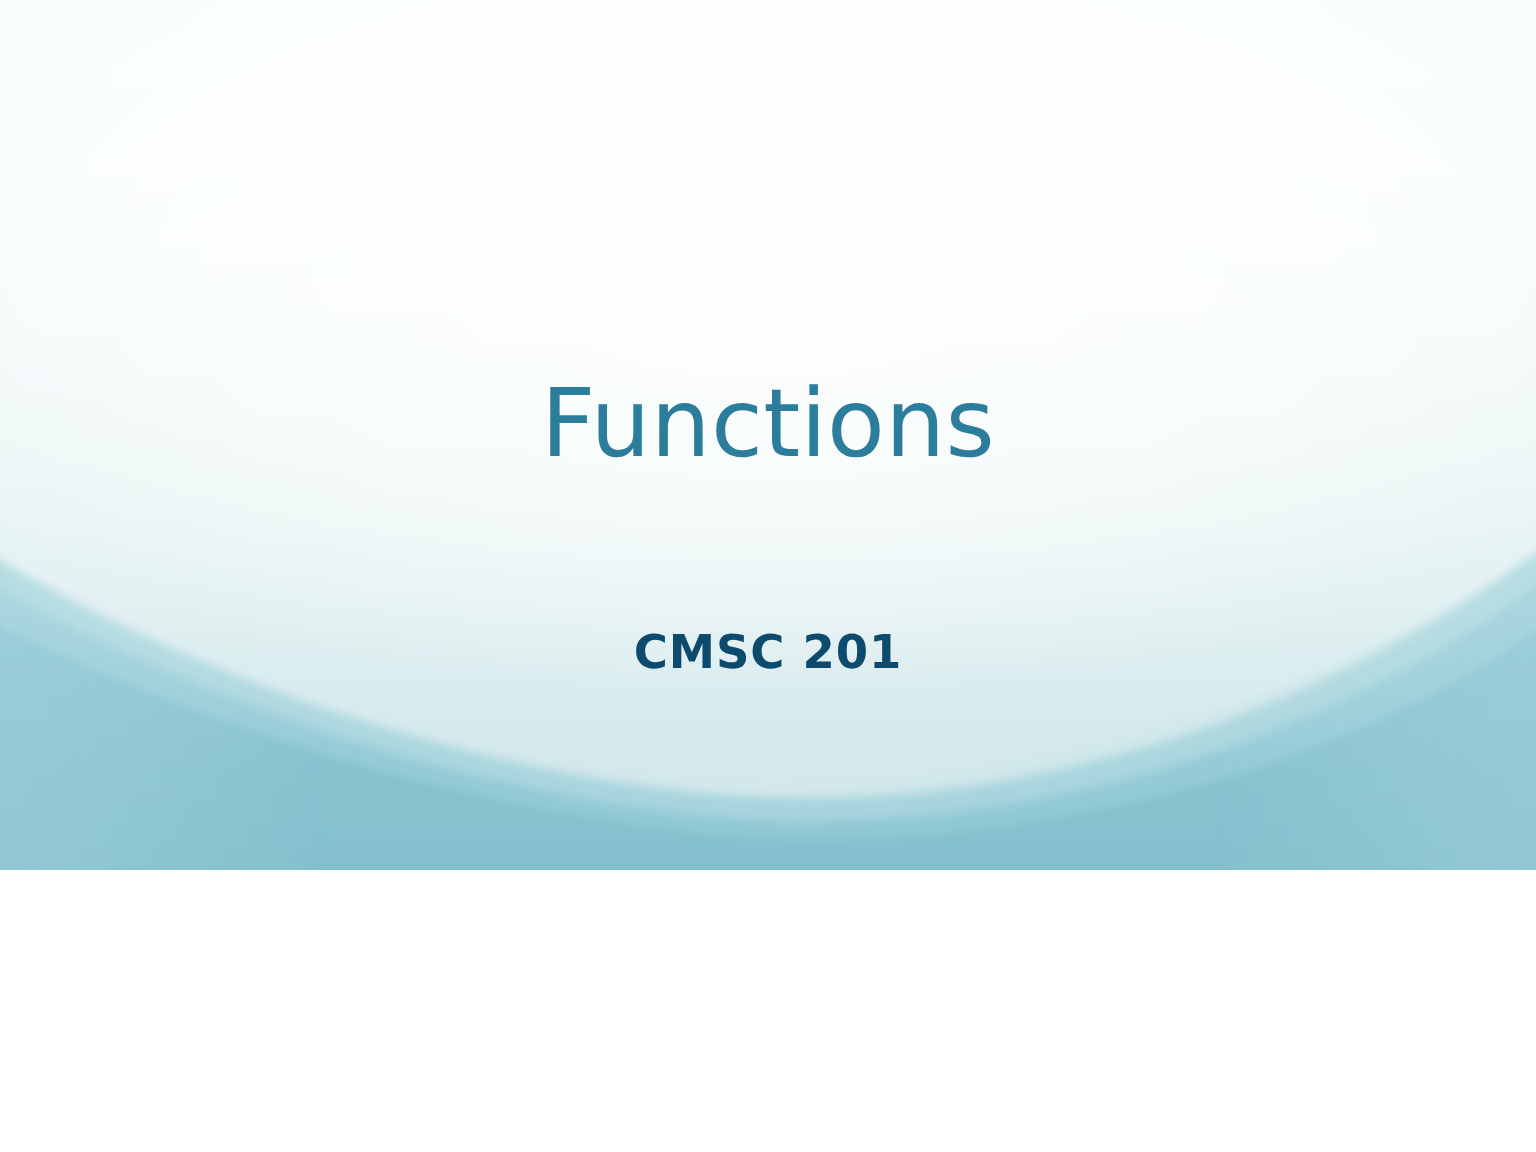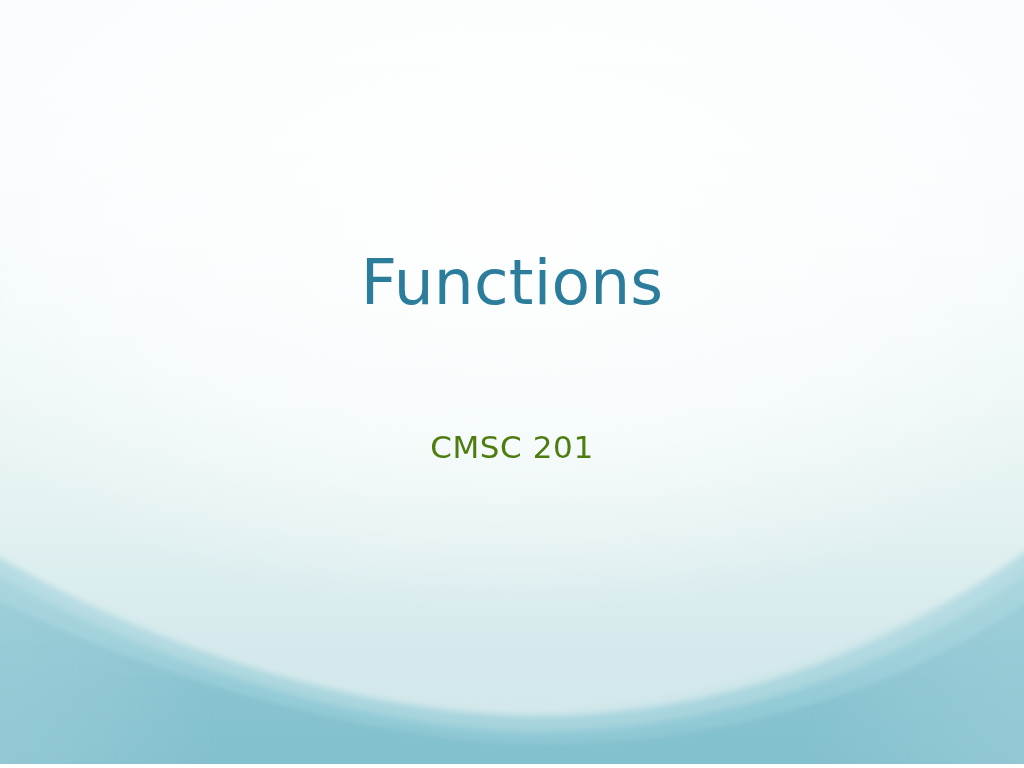--- a/index.html
+++ b/index.html
@@ -13,21 +13,21 @@
 
   body {
     font-family: "Liberation Sans", sans-serif;
     background: #ffffff;
   }
 
   
   .slide {
     position: relative;
     width: 1024px;
-    height: 764px;
+    height: 580px;
     overflow: hidden;
     background: #f8fcfc;
   }
 
   
   .slide-background {
     position: absolute;
     inset: 0;
     background: linear-gradient(
         to bottom,
@@ -107,27 +107,27 @@
   .subtitle-block {
     position: absolute;
     left: 0;
     top: 413px;
     width: 1024px;
     text-align: center;
   }
 
   .slide-subtitle {
     display: inline-block;
-    margin: 16px;
+    margin: 4px;
     font-family: "DejaVu Sans", "Liberation Sans", sans-serif;
     font-size: 31px;
-    font-weight: 400;
+    font-weight: 700;
     line-height: 1.2;
     letter-spacing: 0.6px;
-    color: #4d7c0f;
+    color: #0c4a6e;
     white-space: nowrap;
   }
 </style>
 </head>
 <body>
 
 <div class="slide">
 
   <div class="slide-background"></div>
   <div class="slide-vignette"></div>

